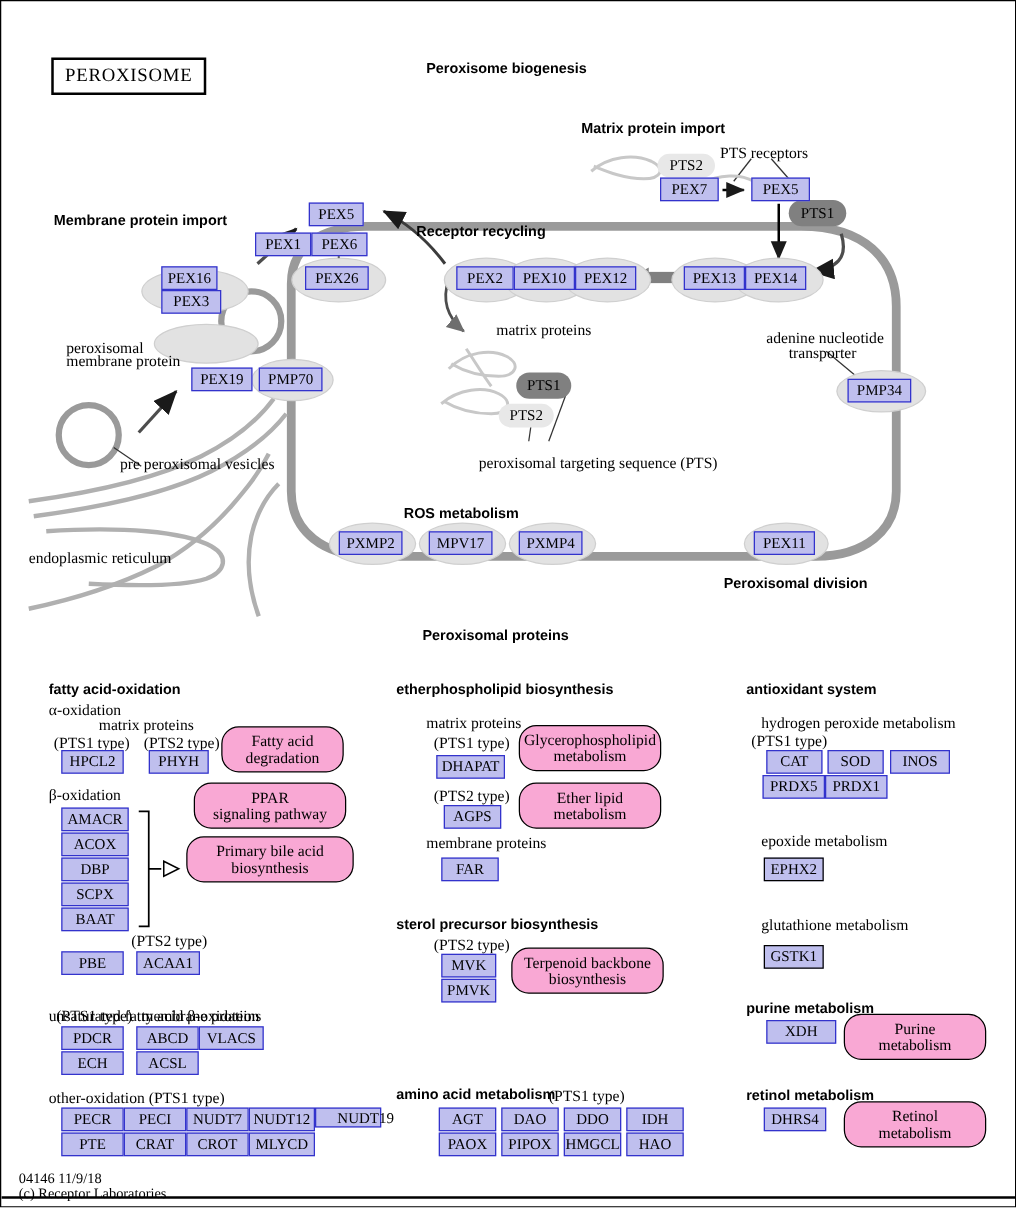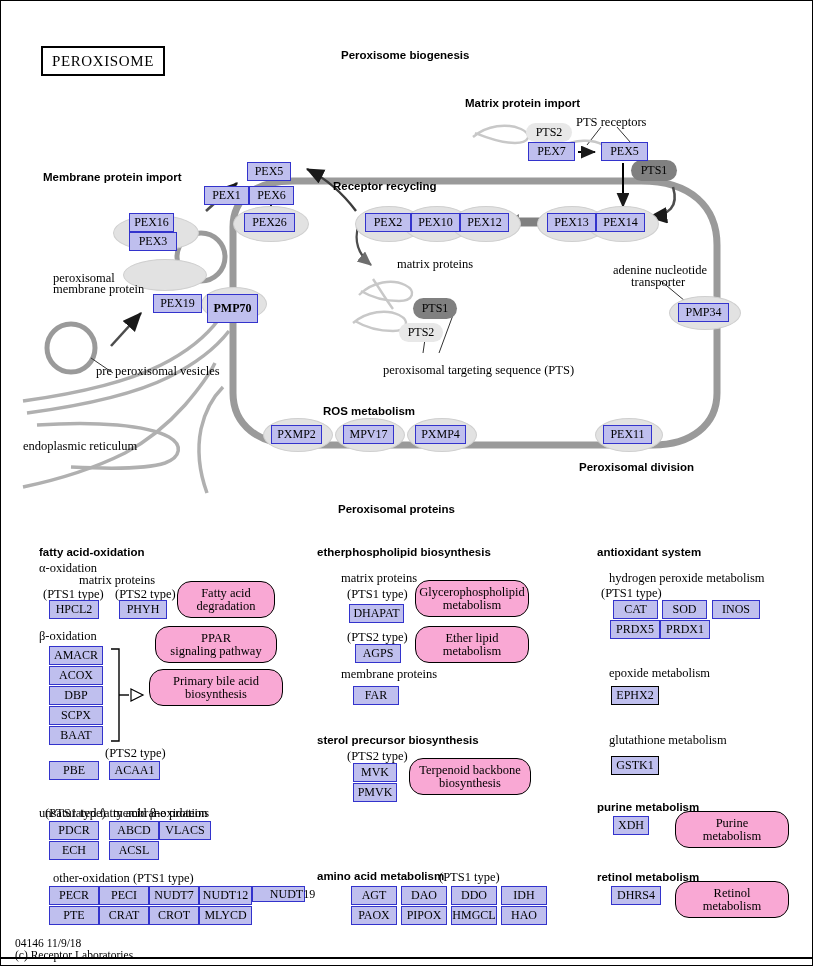--- a/index.html
+++ b/index.html
@@ -170,21 +170,21 @@
       <div class="pts pts1" style="left:630px;top:159px;width:46px;height:21px;">PTS1</div>
       <div class="pts pts1" style="left:412px;top:297px;width:44px;height:21px;">PTS1</div>
       <div class="pts pts2" style="left:398px;top:322px;width:44px;height:19px;">PTS2</div>
       <div class="gene" style="left:246px;top:161px;width:44px;height:19px;">PEX5</div>
       <div class="gene" style="left:203px;top:185px;width:45px;height:19px;">PEX1</div>
       <div class="gene" style="left:248px;top:185px;width:45px;height:19px;">PEX6</div>
       <div class="gene" style="left:128px;top:212px;width:45px;height:19px;">PEX16</div>
       <div class="gene" style="left:128px;top:231px;width:48px;height:19px;">PEX3</div>
       <div class="gene" style="left:243px;top:212px;width:51px;height:19px;">PEX26</div>
       <div class="gene" style="left:152px;top:293px;width:49px;height:19px;">PEX19</div>
-      <div class="gene" style="left:206px;top:293px;width:51px;height:29px;font-weight:bold;">PMP70</div>
+      <div class="gene" style="left:206px;top:293px;width:51px;height:19px;">PMP70</div>
       <div class="gene" style="left:364px;top:212px;width:46px;height:19px;">PEX2</div>
       <div class="gene" style="left:410px;top:212px;width:49px;height:19px;">PEX10</div>
       <div class="gene" style="left:459px;top:212px;width:49px;height:19px;">PEX12</div>
       <div class="gene" style="left:546px;top:212px;width:49px;height:19px;">PEX13</div>
       <div class="gene" style="left:595px;top:212px;width:49px;height:19px;">PEX14</div>
       <div class="gene" style="left:527px;top:141px;width:47px;height:19px;">PEX7</div>
       <div class="gene" style="left:600px;top:141px;width:47px;height:19px;">PEX5</div>
       <div class="gene" style="left:677px;top:302px;width:51px;height:19px;">PMP34</div>
       <div class="gene" style="left:270px;top:424px;width:51px;height:19px;">PXMP2</div>
       <div class="gene" style="left:342px;top:424px;width:51px;height:19px;">MPV17</div>
@@ -195,21 +195,21 @@
       <div class="hdr" style="left:38px;top:545px;">fatty acid-oxidation</div>
       <div class="lbl" style="left:38px;top:560px;">α-oxidation</div>
       <div class="lbl" style="left:78px;top:572px;">matrix proteins</div>
       <div class="lbl" style="left:42px;top:586px;">(PTS1 type)</div>
       <div class="lbl" style="left:114px;top:586px;">(PTS2 type)</div>
       <div class="lbl" style="left:38px;top:628px;">β-oxidation</div>
       <div class="lbl" style="left:104px;top:745px;">(PTS2 type)</div>
       <div class="lbl" style="left:38px;top:805px;">unsaturated fatty acid β-oxidation</div>
       <div class="lbl" style="left:44px;top:805px;">(PTS1 type)</div>
       <div class="lbl" style="left:112px;top:805px;">membrane proteins</div>
-      <div class="lbl" style="left:52px;top:870px;">other-oxidation (PTS1 type)</div>
+      <div class="lbl" style="left:38px;top:870px;">other-oxidation (PTS1 type)</div>
       <div class="gene" style="left:48px;top:599px;width:50px;height:19px;">HPCL2</div>
       <div class="gene" style="left:118px;top:599px;width:48px;height:19px;">PHYH</div>
       <div class="gene" style="left:48px;top:645px;width:54px;height:19px;">AMACR</div>
       <div class="gene" style="left:48px;top:665px;width:54px;height:19px;">ACOX</div>
       <div class="gene" style="left:48px;top:685px;width:54px;height:19px;">DBP</div>
       <div class="gene" style="left:48px;top:705px;width:54px;height:19px;">SCPX</div>
       <div class="gene" style="left:48px;top:725px;width:54px;height:19px;">BAAT</div>
       <div class="gene" style="left:48px;top:760px;width:50px;height:19px;">PBE</div>
       <div class="gene" style="left:108px;top:760px;width:51px;height:19px;">ACAA1</div>
       <div class="gene" style="left:48px;top:820px;width:50px;height:19px;">PDCR</div>
@@ -273,21 +273,21 @@
       <div class="lbl" style="left:608px;top:732px;">glutathione metabolism</div>
       <div class="hdr" style="left:596px;top:800px;">purine metabolism</div>
       <div class="hdr" style="left:596px;top:870px;">retinol metabolism</div>
       <div class="gene" style="left:612px;top:599px;width:45px;height:19px;">CAT</div>
       <div class="gene" style="left:661px;top:599px;width:45px;height:19px;">SOD</div>
       <div class="gene" style="left:711px;top:599px;width:48px;height:19px;">INOS</div>
       <div class="gene" style="left:609px;top:619px;width:50px;height:19px;">PRDX5</div>
       <div class="gene" style="left:659px;top:619px;width:50px;height:19px;">PRDX1</div>
       <div class="gene blk" style="left:610px;top:685px;width:48px;height:19px;">EPHX2</div>
       <div class="gene blk" style="left:610px;top:755px;width:48px;height:19px;">GSTK1</div>
-      <div class="gene" style="left:612px;top:815px;width:36px;height:19px;">XDH</div>
+      <div class="gene" style="left:612px;top:815px;width:56px;height:19px;">XDH</div>
       <div class="gene" style="left:610px;top:885px;width:50px;height:19px;">DHRS4</div>
       <div class="mapbox" style="left:674px;top:810px;width:114px;height:37px;">
         <span>Purine<br>metabolism</span>
       </div>
       <div class="mapbox" style="left:674px;top:880px;width:114px;height:37px;">
         <span>Retinol<br>metabolism</span>
       </div>
     </div>
 
   <div class="foot" style="left:14px;top:936px;">04146 11/9/18</div>

